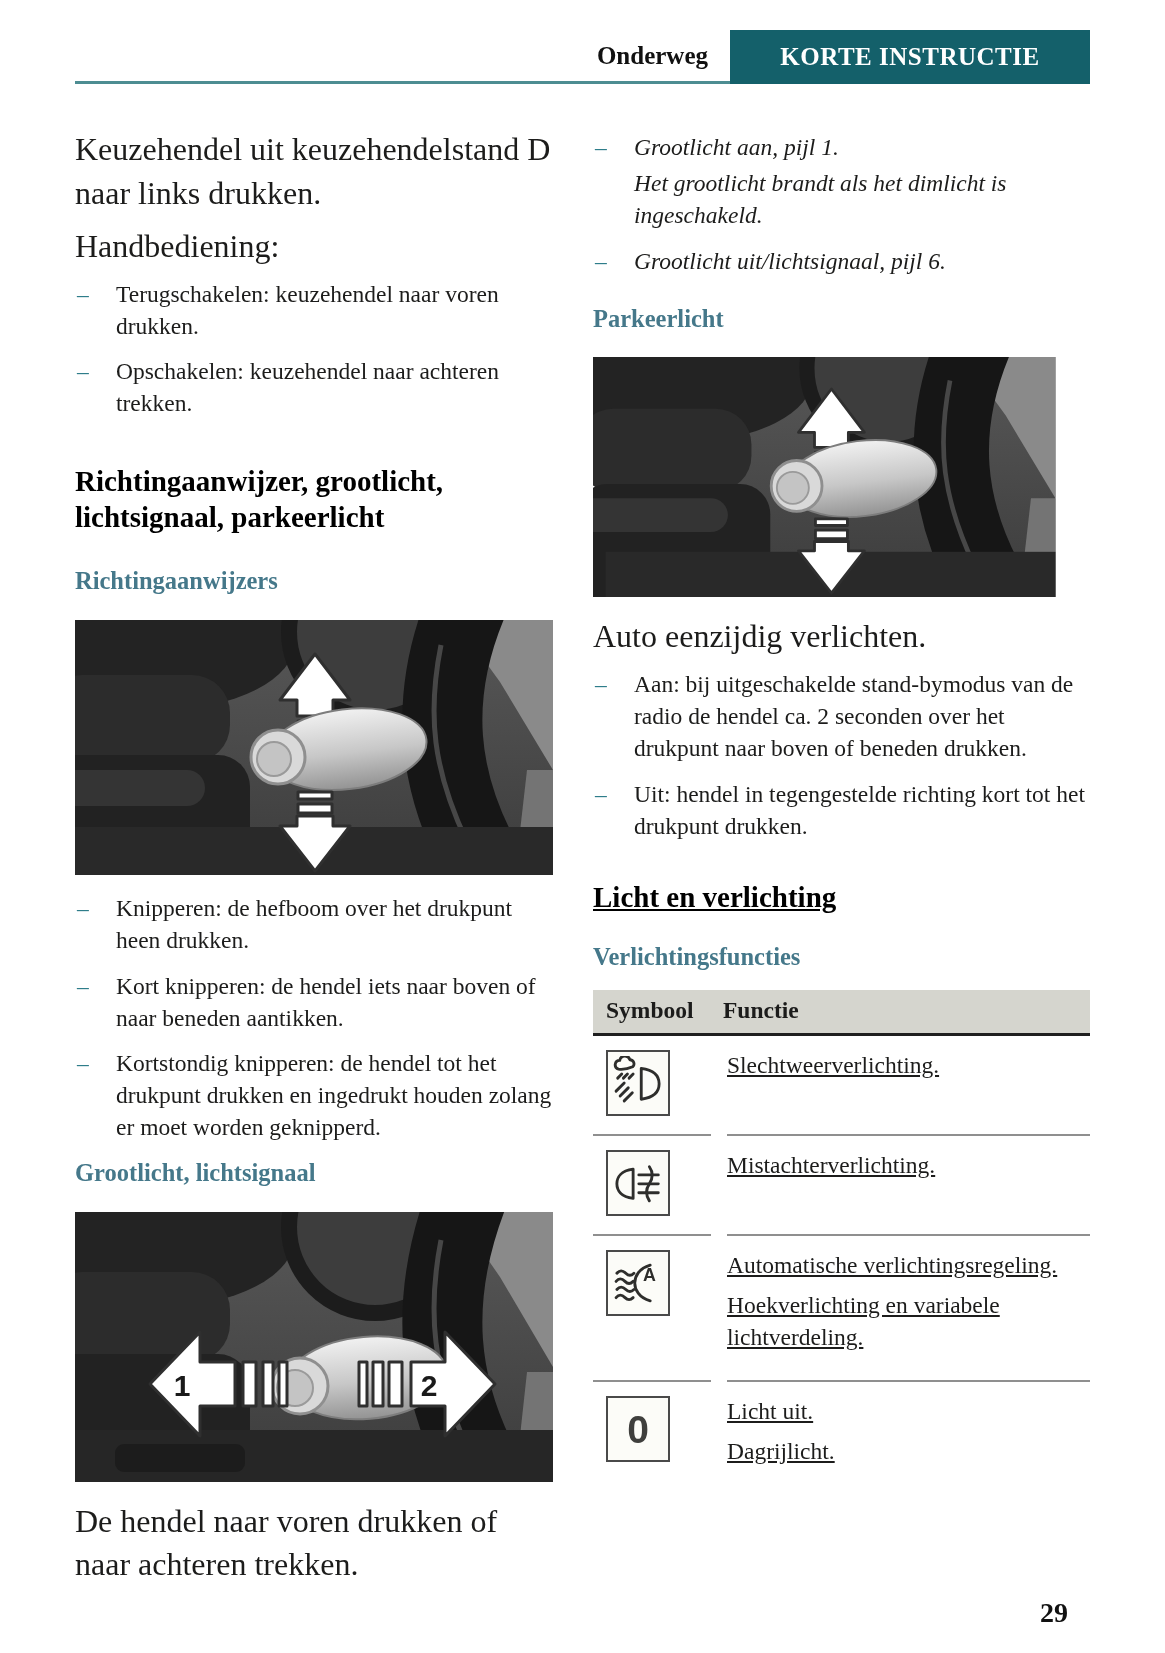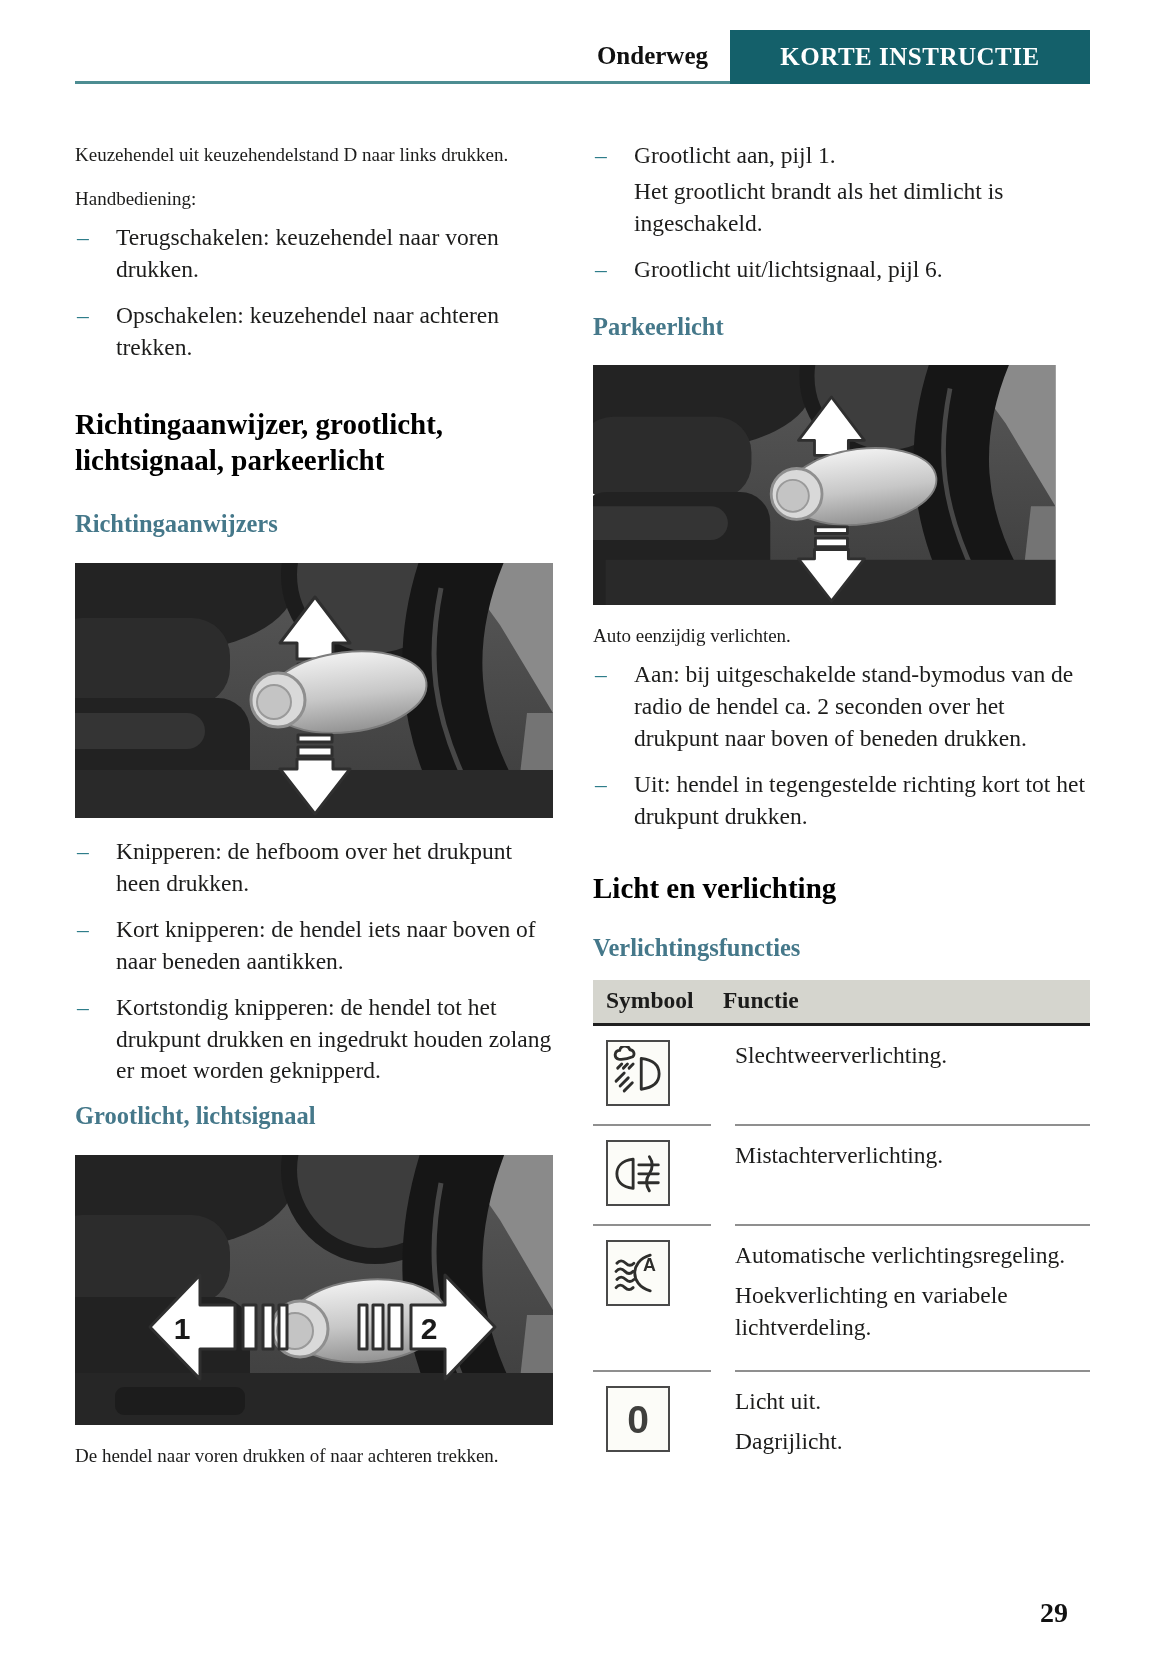--- a/index.html
+++ b/index.html
@@ -10,41 +10,41 @@
   .hdr{display:flex;align-items:flex-end;margin:0 75px;padding-top:30px;border-bottom:3px solid #4d8d92;}
   .hdr-section{margin-left:auto;font-size:25px;font-weight:bold;padding:0 22px 11px 0;color:#111;}
   .hdr-tab{width:360px;height:54px;background:#14606a;color:#ffffff;display:flex;align-items:center;
            justify-content:center;font-size:25px;font-weight:bold;letter-spacing:.5px;margin-bottom:-3px;}
 
   
   .columns{display:flex;gap:40px;margin:40px 75px 0;}
   .col-left{width:478px;flex:none;}
   .col-right{width:497px;flex:none;}
 
-  p.body{font-size:19px;line-height:1.36;margin:18px 0 10px;}
+  p.body{font-size:32px;line-height:1.36;margin:4px 0 10px;}
   ul.dash{list-style:none;margin:6px 0 0;padding:0;}
   ul.dash li{position:relative;padding-left:41px;font-size:23.5px;line-height:1.36;margin-bottom:14px;}
   ul.dash li::before{content:"\2013";position:absolute;left:2px;top:0;color:#2e7d8a;}
   ul.dash .sub-p{margin:4px 0 0;}
 
   h1.sec{color:#000000;font-size:29px;line-height:1.24;margin:44px 0 30px;font-weight:bold;}
   h2.sub{color:#45788a;font-size:24.5px;line-height:1.2;margin:8px 0 24px;font-weight:bold;}
-  .col-right h1.sec{margin-top:38px;}
+  .col-right h1.sec{margin-top:38px;text-decoration:underline;}
 
   figure.fig{margin:0 0 18px;padding:0;line-height:0;}
   figure.fig svg{display:block;}
   .caption{margin-top:2px;}
 
   
   .vtable{margin-top:12px;font-size:23.5px;}
   .vt-head{display:flex;gap:12px;background:#d5d5ce;border-bottom:3px solid #1f1f1f;
            font-weight:bold;padding:7px 0 9px;}
   .vt-sym{width:118px;flex:none;box-sizing:border-box;padding-left:13px;}
   .vt-fn{flex:1;padding-right:2px;}
-  .vt-row{display:flex;gap:24px;}
+  .vt-row{display:flex;gap:16px;text-decoration:underline;}
   .vt-row .vt-sym,.vt-row .vt-fn{padding-top:14px;padding-bottom:18px;}
   .vt-row + .vt-row .vt-sym,.vt-row + .vt-row .vt-fn{border-top:2px solid #8f8f8f;}
   .vt-fn p{margin:0 0 8px;line-height:1.36;}
   .sym-box{width:64px;height:66px;border:2px solid #4a4a4a;background:#fcfcf8;
            display:flex;align-items:center;justify-content:center;box-sizing:border-box;}
 
   .page-num{position:absolute;right:97px;bottom:24px;font-size:28px;font-weight:bold;color:#111;}
 
   .defs-holder{position:absolute;width:0;height:0;overflow:hidden;}
 </style>
@@ -166,21 +166,21 @@
         <svg width="478" height="270">
           <use href="#figH"></use>
         </svg>
       </figure>
 
       <p class="body caption">De hendel naar voren drukken of naar achteren trekken.</p>
     </div>
 
     <div class="col-right">
 
-      <ul class="dash" style="margin-top:16px;">
+      <ul class="dash" style="margin-top:8px;font-style:italic;">
         <li>
           <span>Grootlicht aan, pijl 1.</span>
           <p class="sub-p">Het grootlicht brandt als het dimlicht is ingeschakeld.</p>
         </li>
         <li>Grootlicht uit/lichtsignaal, pijl 6.</li>
       </ul>
 
       <h2 class="sub" style="margin-top:26px;">Parkeerlicht</h2>
 
       <figure class="fig">

